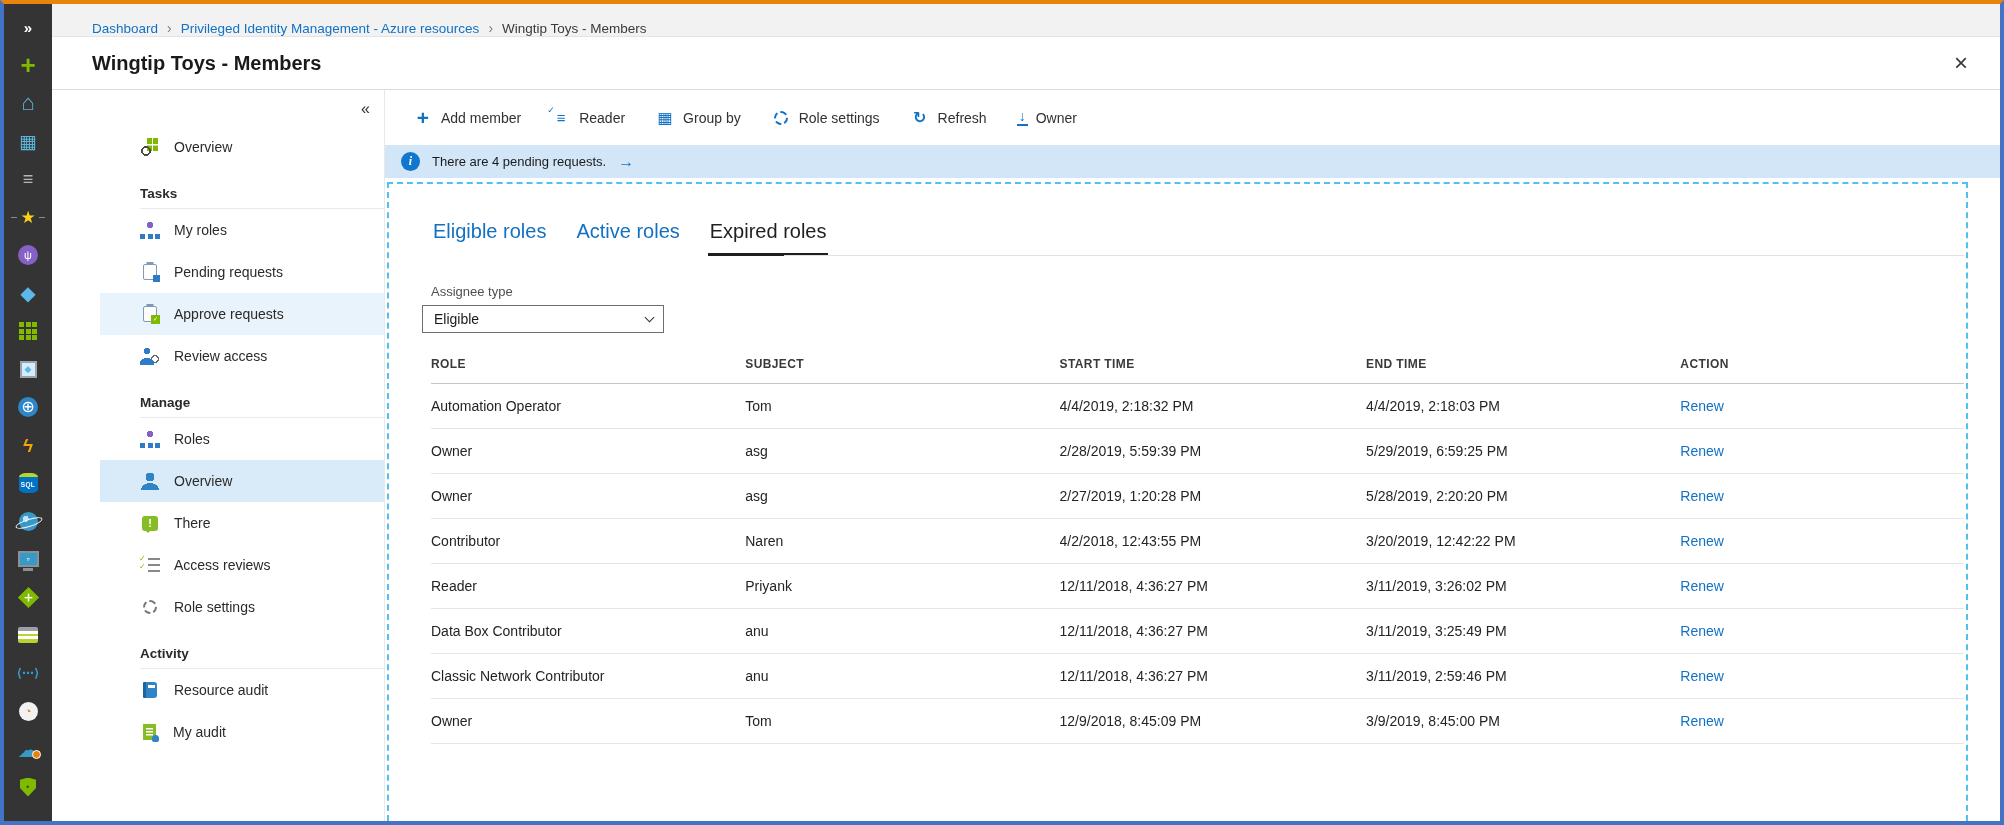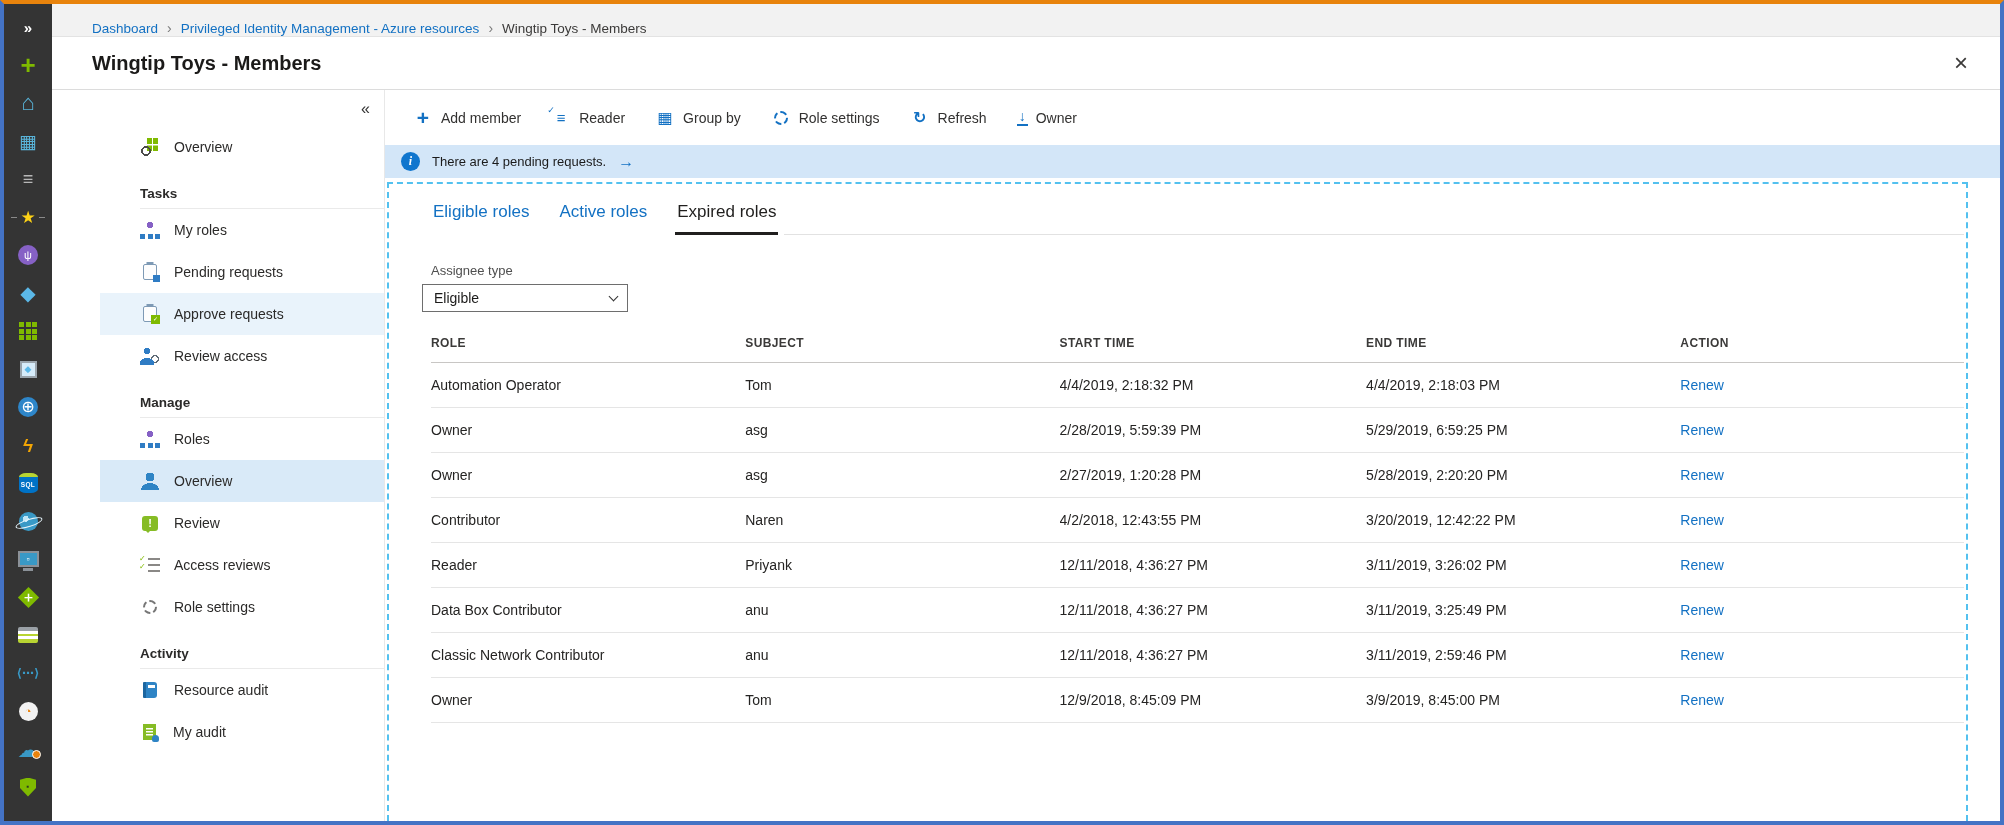--- a/index.html
+++ b/index.html
@@ -109,26 +109,26 @@
   .tb-settings::before{content:"";width:10px;height:10px;border:2.5px dashed var(--accent,#1371c3);border-radius:50%;}
   .tb-refresh{font-weight:700;font-size:16px;}
   .tb-export{width:auto;border-bottom:2px solid var(--accent,#1371c3);font-weight:700;font-size:14px;height:16px;padding:0 2px 1px 2px;}
   .banner{height:33px;flex-shrink:0;background:var(--banner-bg,#d3e6f8);display:flex;align-items:center;padding-left:16px;gap:12px;font-size:13px;color:#1b1b1b;cursor:pointer;}
   .info-ic{width:19px;height:19px;border-radius:50%;background:#1076ce;color:#fff;display:flex;align-items:center;justify-content:center;font-family:"Liberation Serif",serif;font-style:italic;font-weight:700;font-size:12px;flex-shrink:0;}
   .banner-arrow{color:var(--accent,#1371c3);font-size:16px;font-weight:700;}
   .focus-panel{flex:1;margin:4px 32px -10px 2px;border:2px dashed var(--focus-dash,#53c1ef);border-bottom:none;padding-left:42px;padding-right:2px;background:#fff;min-height:0;}
   
   .tabs{display:flex;gap:26px;padding-top:16px;position:relative;}
   .tabs::after{content:"";position:absolute;left:353px;right:0;bottom:0;height:1px;background:#e2e2e2;}
-  .tab{font-size:17px;color:var(--accent,#1371c3);padding:2px 2px 10px 2px;cursor:pointer;border-bottom:3px solid transparent;}
+  .tab{font-size:20px;color:var(--accent,#1371c3);padding:2px 2px 10px 2px;cursor:pointer;border-bottom:3px solid transparent;margin-top:18px;}
   .tab.selected{color:#201f1e;border-bottom-color:#201f1e;}
   
   .filter{margin-top:28px;}
   .filter-label{font-size:13px;color:#4f4f4f;}
-  .select{margin-top:6px;margin-left:-9px;width:206px;height:28px;border:1px solid #6e6e6e;background:#fff;display:flex;align-items:center;justify-content:space-between;padding:0 10px 0 11px;font-size:14px;color:#1b1a19;cursor:pointer;}
+  .select{margin-top:6px;margin-left:-9px;width:242px;height:28px;border:1px solid #6e6e6e;background:#fff;display:flex;align-items:center;justify-content:space-between;padding:0 10px 0 11px;font-size:14px;color:#1b1a19;cursor:pointer;}
   .chev{width:7px;height:7px;border-right:1.6px solid #333;border-bottom:1.6px solid #333;transform:rotate(45deg);margin-top:-4px;}
   
   table.grid{margin-top:14px;width:100%;border-collapse:collapse;table-layout:fixed;}
   .grid th{text-align:left;font-size:12px;font-weight:700;color:#3b3a39;letter-spacing:.4px;padding:10px 0 12px 0;border-bottom:1px solid #c8c6c4;}
   .grid td{font-size:14px;color:#252423;padding:14px 0;border-bottom:1px solid #e5e5e5;overflow:hidden;white-space:nowrap;}
   .grid col.c-role{width:20.5%;} .grid col.c-subject{width:20.5%;} .grid col.c-start{width:20%;} .grid col.c-end{width:20.5%;} .grid col.c-action{width:18.5%;}
   a.renew{color:var(--accent,#1371c3);text-decoration:none;cursor:pointer;}
 </style>
 </head>
 <body>
@@ -285,21 +285,21 @@
     <span class="nav-label">Roles</span>
   </div>
 
   <div class="nav-item sel">
     <span class="mi mi-person"></span>
     <span class="nav-label">Overview</span>
   </div>
 
   <div class="nav-item">
     <span class="mi mi-alert"></span>
-    <span class="nav-label">Review</span>
+    <span class="nav-label">There</span>
   </div>
 
   <div class="nav-item">
     <span class="mi mi-checklist"></span>
     <span class="nav-label">Access reviews</span>
   </div>
 
   <div class="nav-item">
     <span class="mi mi-gear"></span>
     <span class="nav-label">Role settings</span>

